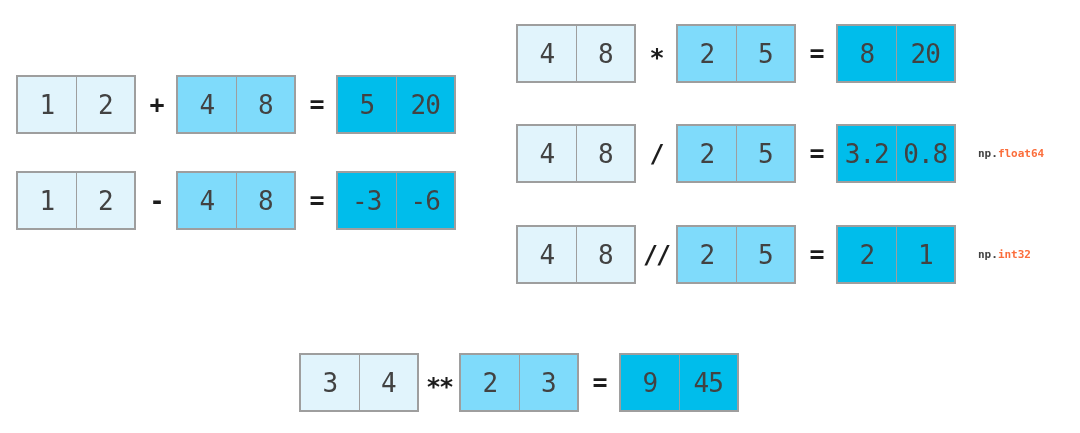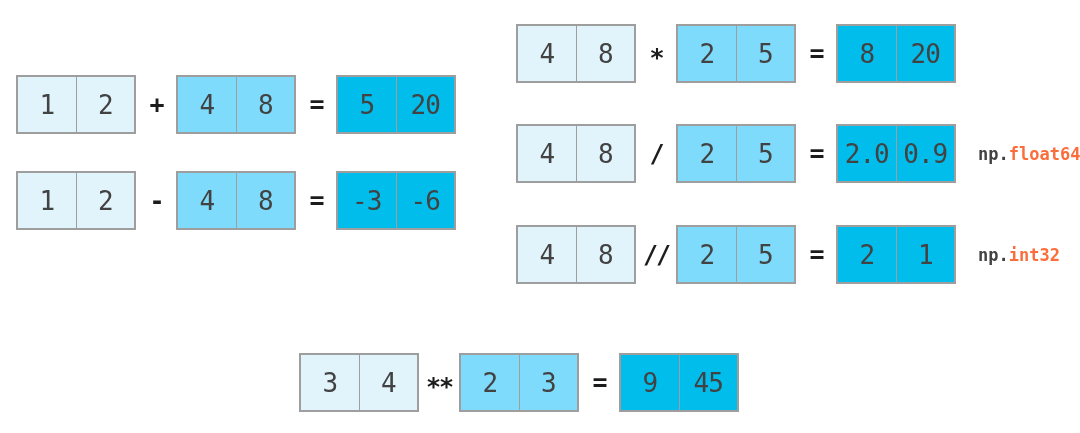--- a/index.html
+++ b/index.html
@@ -42,21 +42,21 @@
     flex: 0 0 40px;
     text-align: center;
     font-size: 25px;
     font-weight: bold;
     color: #1c1c1c;
     letter-spacing: -2px;
   }
   .op[data-glyph^="*"] { transform: translateY(4px); }
   .dtype {
     margin-left: 22px;
-    font-size: 17px;
+    font-size: 11px;
     font-weight: bold;
     color: #424242;
     white-space: nowrap;
   }
   .dtype-name { color: #fb6e3c; }
 
   
   .row-add      { left: 16px;  top: 75px;  }
   .row-subtract { left: 16px;  top: 171px; }
   .row-multiply { left: 516px; top: 24px;  }
@@ -125,22 +125,22 @@
       <span class="cell">4</span>
       <span class="cell">8</span>
     </div>
     <span class="op" data-glyph="/">/</span>
     <div class="arr a2">
       <span class="cell">2</span>
       <span class="cell">5</span>
     </div>
     <span class="eq">=</span>
     <div class="arr a3">
-      <span class="cell">2.0</span>
-      <span class="cell">0.9</span>
+      <span class="cell">3.2</span>
+      <span class="cell">0.8</span>
     </div>
     <span class="dtype"><span>np.</span><span class="dtype-name">float64</span></span>
   </div>
 
   <div class="row row-floordiv">
     <div class="arr a1">
       <span class="cell">4</span>
       <span class="cell">8</span>
     </div>
     <span class="op" data-glyph="//">//</span>

